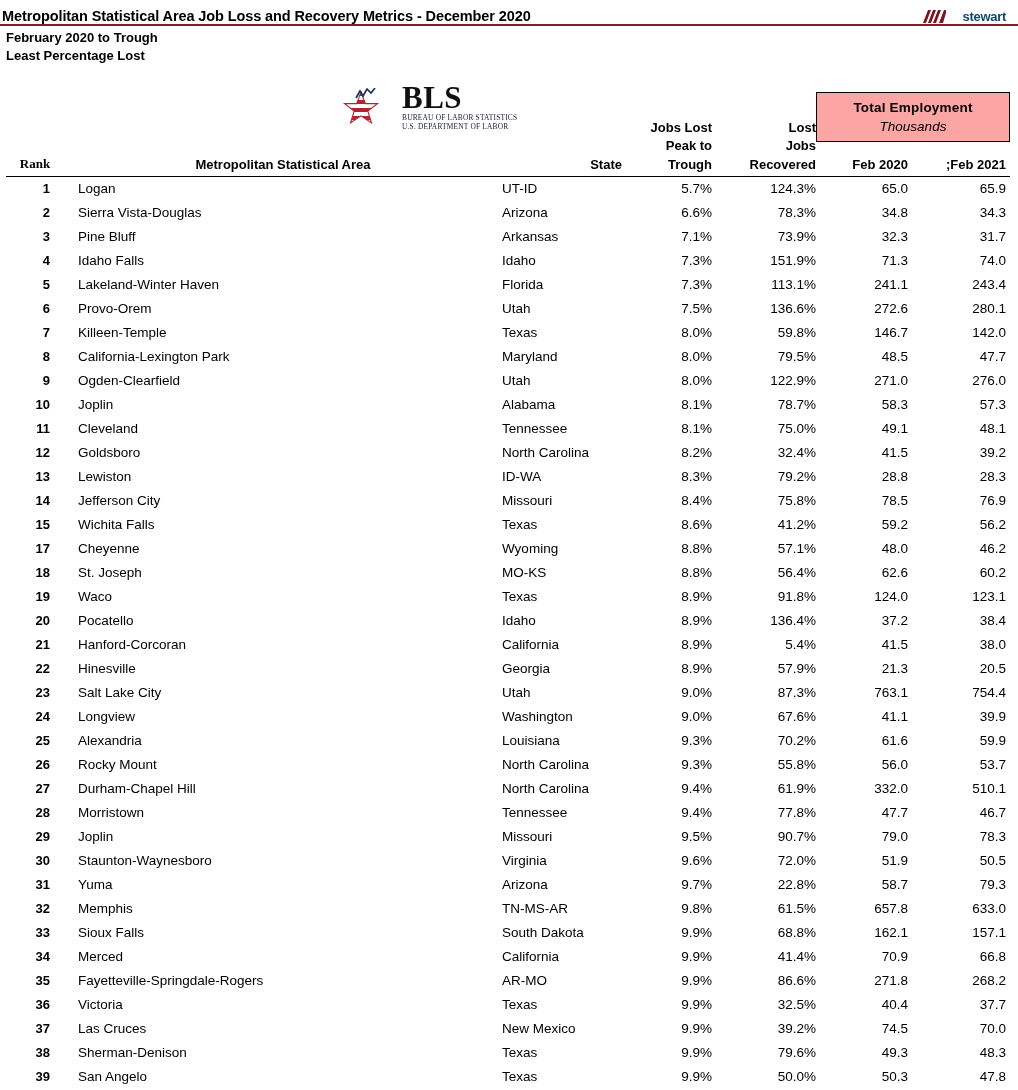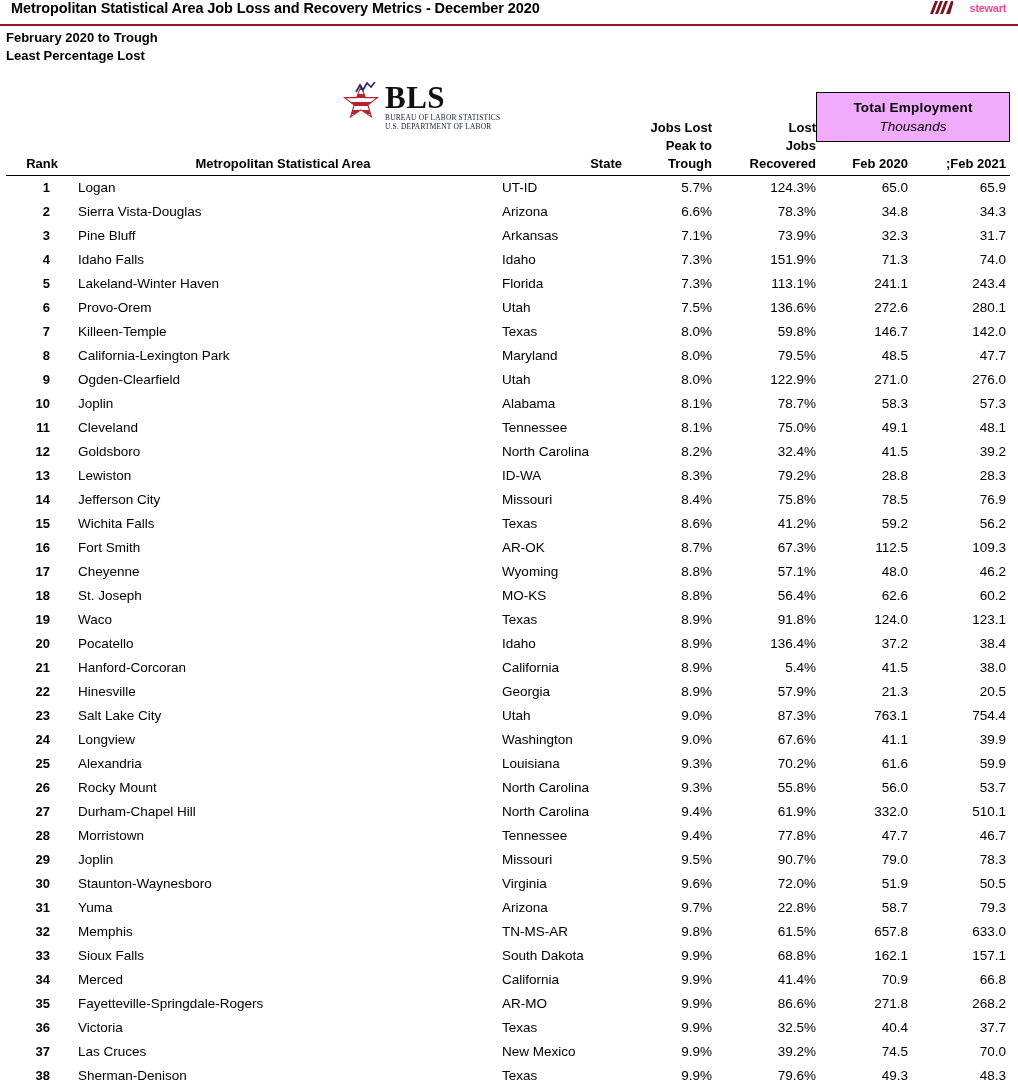--- a/index.html
+++ b/index.html
@@ -13,23 +13,23 @@
     overflow: hidden;
     font-family: "Liberation Sans", sans-serif;
     color: #000000;
     -webkit-font-smoothing: antialiased;
   }
 
   
   .masthead {
     position: relative;
     height: 26px;
-    padding: 0 8px 0 11px;
+    padding: 0 8px 0 2px;
     display: flex;
-    align-items: flex-start;
+    align-items: flex-end;
     justify-content: space-between;
     border-bottom: 2px solid #8a1a28;
     box-sizing: border-box;
   }
   .masthead-title {
     font-size: 14.5px;
     font-weight: bold;
     letter-spacing: -0.1px;
     white-space: nowrap;
   }
@@ -37,23 +37,23 @@
     display: flex;
     align-items: center;
     gap: 1px;
     padding-right: 4px;
   }
   .brand-slashes {
     display: inline-block;
     line-height: 0;
   }
   .brand-word {
-    font-size: 11px;
+    font-size: 13px;
     font-weight: bold;
-    color: #ec4899;
+    color: #0c4a6e;
     letter-spacing: -0.3px;
     margin-left: 15px;
   }
 
   
   .subtitles {
     padding: 3px 0 0 6px;
   }
   .subtitle {
     font-size: 13px;
@@ -61,22 +61,22 @@
     line-height: 18px;
     white-space: nowrap;
   }
 
   
   .bls-logo {
     position: absolute;
     left: 342px;
     top: 56px;
     display: flex;
-    align-items: flex-start;
-    gap: 5px;
+    align-items: center;
+    gap: 22px;
   }
   .bls-mark {
     width: 38px;
     height: 38px;
     position: relative;
     flex: 0 0 auto;
   }
   .bls-text {
     display: flex;
     flex-direction: column;
@@ -130,21 +130,21 @@
     font-size: 13px;
     font-weight: bold;
     padding: 0 0 3px 0;
     vertical-align: bottom;
     white-space: nowrap;
   }
   thead tr.hdr-bottom th {
     border-bottom: 1.4px solid #000;
     padding-bottom: 4px;
   }
-  .th-rank   { text-align: right; padding-left: 6px !important; }
+  .th-rank   { text-align: center; padding-left: 6px !important; font-family: Liberation Serif, serif; }
   .th-msa    { text-align: center; padding-left: 20px !important; }
   .th-state  { text-align: right; padding-right: 6px !important; }
   .th-num    { text-align: right; padding-right: 8px !important; }
   .th-feb20  { text-align: right; padding-right: 14px !important; }
   .th-feb21  { text-align: right; padding-right: 4px !important; }
 
   tbody td {
     font-size: 13.5px;
     line-height: 24px;
     height: 24px;
@@ -165,21 +165,21 @@
     left: 816px;
     top: 66px;
     width: 194px;
     height: 50px;
     border: 1.4px solid #000;
     box-sizing: border-box;
     display: flex;
     flex-direction: column;
     align-items: center;
     justify-content: center;
-    background: #f0abfc;
+    background: #fca5a5;
     pointer-events: none;
   }
   .te-title {
     font-size: 13.5px;
     font-weight: bold;
     letter-spacing: 0.2px;
     line-height: 19px;
   }
   .te-sub {
     font-size: 13.5px;
@@ -419,29 +419,20 @@
         <tr>
           <td class="rank">15</td>
           <td class="msa">Wichita Falls</td>
           <td class="state">Texas</td>
           <td class="num">8.6%</td>
           <td class="num">41.2%</td>
           <td class="feb20">59.2</td>
           <td class="feb21">56.2</td>
         </tr>
         <tr>
-          <td class="rank">16</td>
-          <td class="msa">Fort Smith</td>
-          <td class="state">AR-OK</td>
-          <td class="num">8.7%</td>
-          <td class="num">67.3%</td>
-          <td class="feb20">112.5</td>
-          <td class="feb21">109.3</td>
-        </tr>
-        <tr>
           <td class="rank">17</td>
           <td class="msa">Cheyenne</td>
           <td class="state">Wyoming</td>
           <td class="num">8.8%</td>
           <td class="num">57.1%</td>
           <td class="feb20">48.0</td>
           <td class="feb21">46.2</td>
         </tr>
         <tr>
           <td class="rank">18</td>

